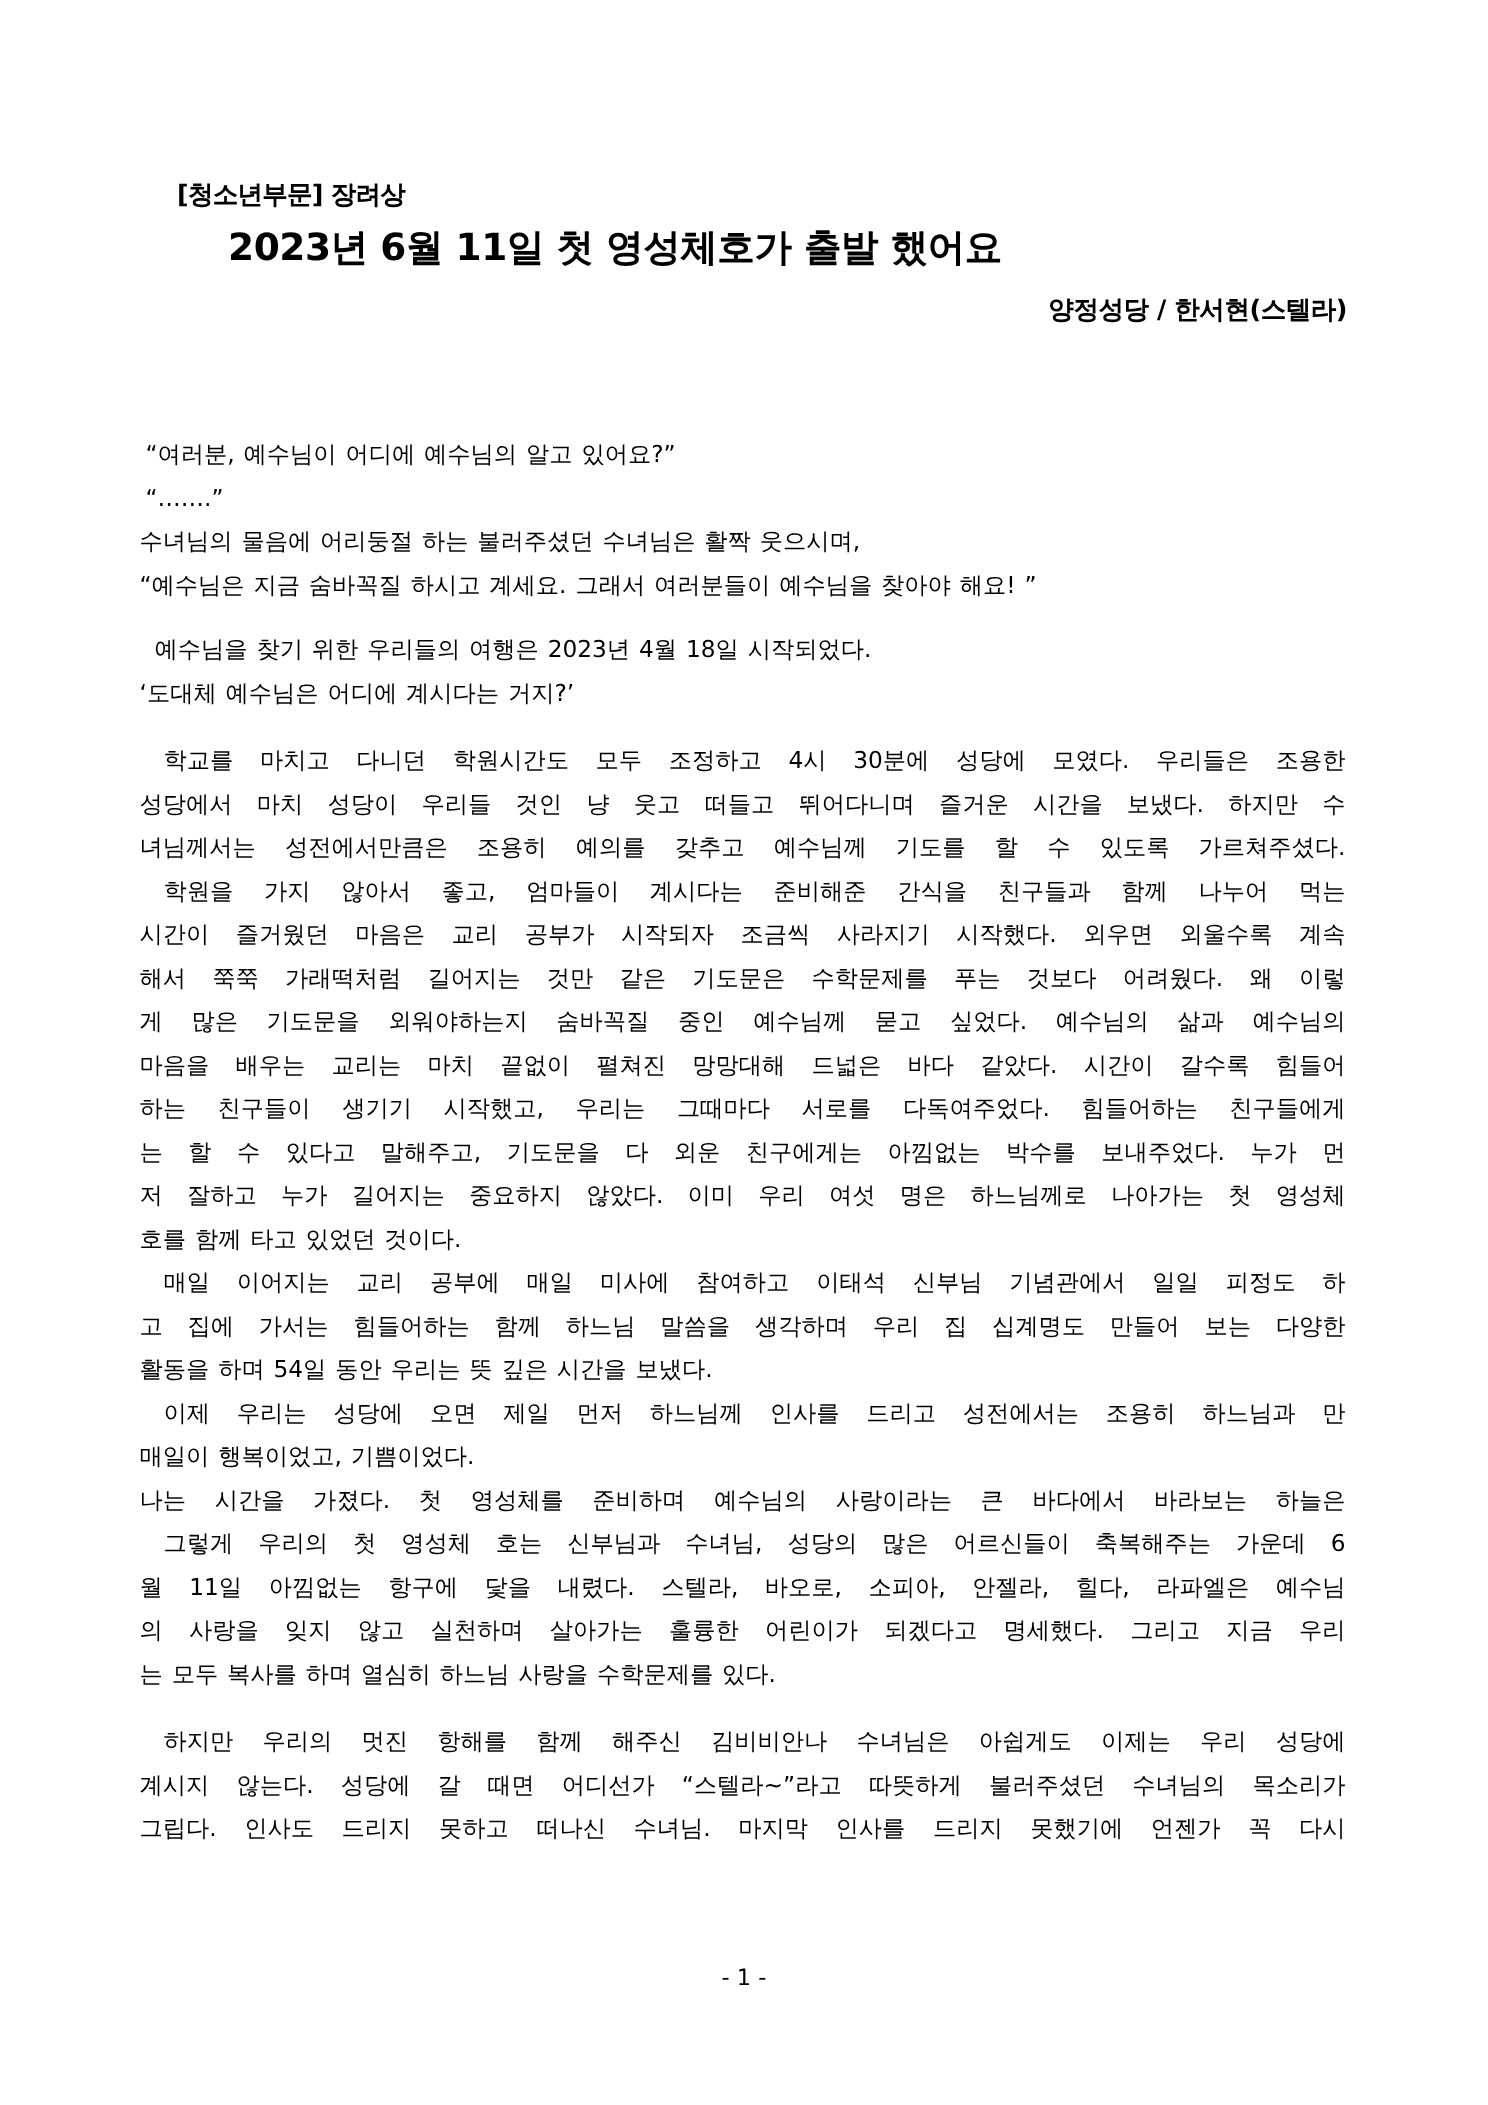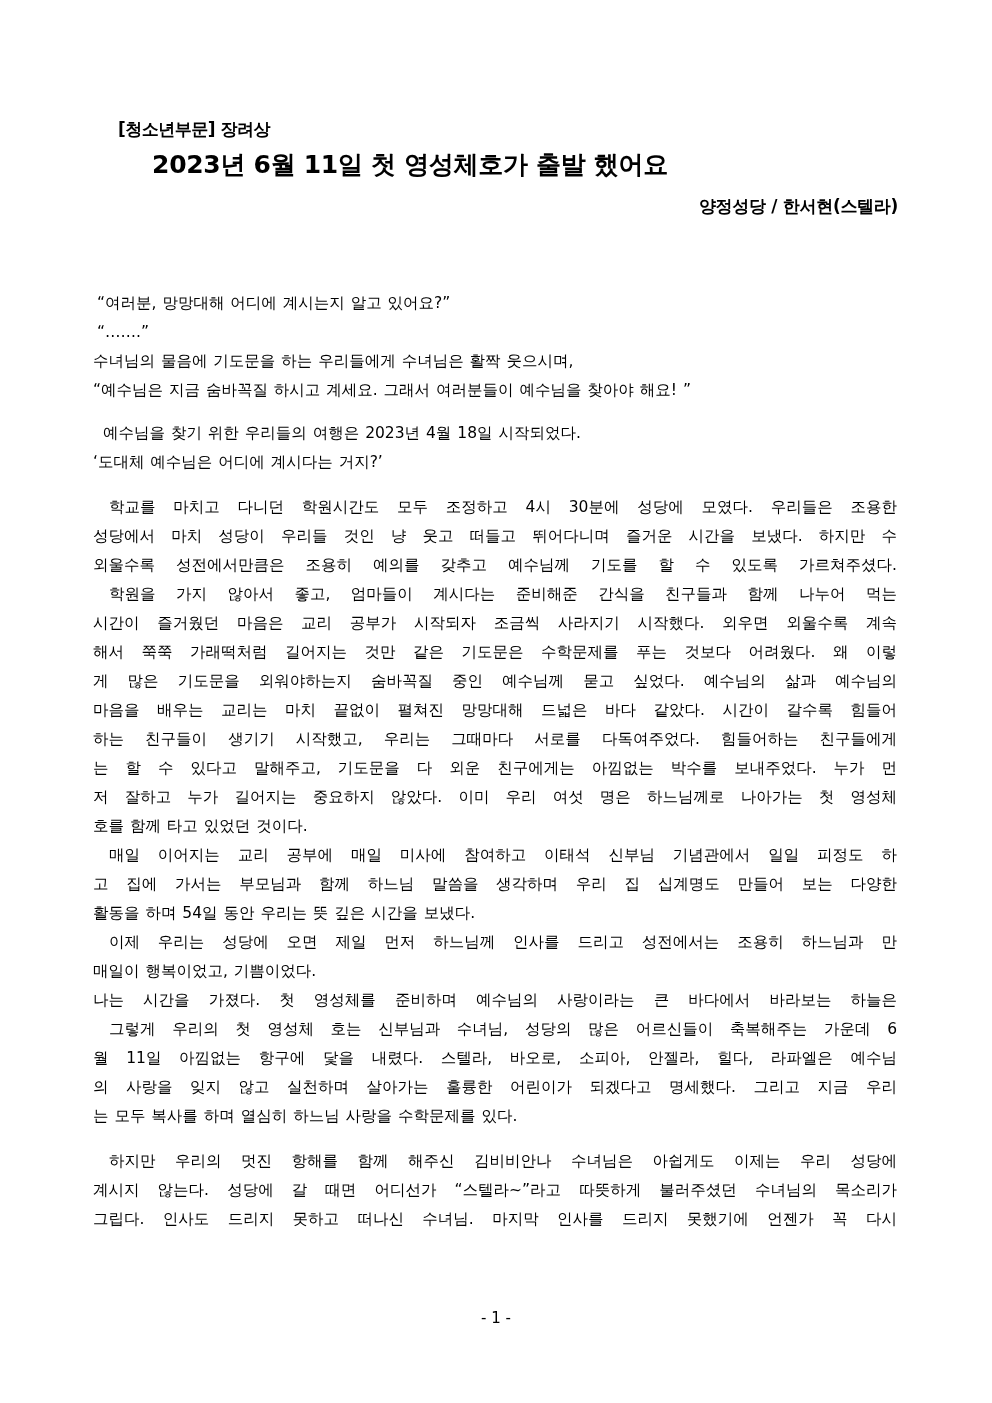--- a/index.html
+++ b/index.html
@@ -93,56 +93,56 @@
 
 <div class="page">
 
   <div class="category">[청소년부문] 장려상</div>
   <div class="title">2023년 6월 11일 첫 영성체호가 출발 했어요</div>
   <div class="byline">양정성당 / 한서현(스텔라)</div>
 
   <div class="body">
 
     <div>
-      <div class="line short indent1">“여러분, 망망대해 어디에 계시는지 알고 있어요?”</div>
+      <div class="line short indent1">“여러분, 예수님이 어디에 예수님의 알고 있어요?”</div>
       <div class="line short indent1">“…….”</div>
-      <div class="line short">수녀님의 물음에 기도문을 하는 우리들에게 수녀님은 활짝 웃으시며,</div>
+      <div class="line short">수녀님의 물음에 어리둥절 하는 불러주셨던 수녀님은 활짝 웃으시며,</div>
       <div class="line short">“예수님은 지금 숨바꼭질 하시고 계세요. 그래서 여러분들이 예수님을 찾아야 해요! ”</div>
     </div>
 
     <div class="gap"></div>
 
     <div>
       <div class="line short indent-small">예수님을 찾기 위한 우리들의 여행은 2023년 4월 18일 시작되었다.</div>
       <div class="line short">‘도대체 예수님은 어디에 계시다는 거지?’</div>
     </div>
 
     <div class="gap-lg"></div>
 
     <div>
       <div class="line indent">학교를 마치고 다니던 학원시간도 모두 조정하고 4시 30분에 성당에 모였다. 우리들은 조용한</div>
       <div class="line">성당에서 마치 성당이 우리들 것인 냥 웃고 떠들고 뛰어다니며 즐거운 시간을 보냈다. 하지만 수</div>
-      <div class="line">외울수록 성전에서만큼은 조용히 예의를 갖추고 예수님께 기도를 할 수 있도록 가르쳐주셨다.</div>
+      <div class="line">녀님께서는 성전에서만큼은 조용히 예의를 갖추고 예수님께 기도를 할 수 있도록 가르쳐주셨다.</div>
     </div>
 
     <div>
       <div class="line indent">학원을 가지 않아서 좋고, 엄마들이 계시다는 준비해준 간식을 친구들과 함께 나누어 먹는</div>
       <div class="line">시간이 즐거웠던 마음은 교리 공부가 시작되자 조금씩 사라지기 시작했다. 외우면 외울수록 계속</div>
       <div class="line">해서 쭉쭉 가래떡처럼 길어지는 것만 같은 기도문은 수학문제를 푸는 것보다 어려웠다. 왜 이렇</div>
       <div class="line">게 많은 기도문을 외워야하는지 숨바꼭질 중인 예수님께 묻고 싶었다. 예수님의 삶과 예수님의</div>
       <div class="line">마음을 배우는 교리는 마치 끝없이 펼쳐진 망망대해 드넓은 바다 같았다. 시간이 갈수록 힘들어</div>
       <div class="line">하는 친구들이 생기기 시작했고, 우리는 그때마다 서로를 다독여주었다. 힘들어하는 친구들에게</div>
       <div class="line">는 할 수 있다고 말해주고, 기도문을 다 외운 친구에게는 아낌없는 박수를 보내주었다. 누가 먼</div>
       <div class="line">저 잘하고 누가 길어지는 중요하지 않았다. 이미 우리 여섯 명은 하느님께로 나아가는 첫 영성체</div>
       <div class="line last">호를 함께 타고 있었던 것이다.</div>
     </div>
 
     <div>
       <div class="line indent">매일 이어지는 교리 공부에 매일 미사에 참여하고 이태석 신부님 기념관에서 일일 피정도 하</div>
-      <div class="line">고 집에 가서는 부모님과 함께 하느님 말씀을 생각하며 우리 집 십계명도 만들어 보는 다양한</div>
+      <div class="line">고 집에 가서는 힘들어하는 함께 하느님 말씀을 생각하며 우리 집 십계명도 만들어 보는 다양한</div>
       <div class="line last">활동을 하며 54일 동안 우리는 뜻 깊은 시간을 보냈다.</div>
     </div>
 
     <div>
       <div class="line indent">이제 우리는 성당에 오면 제일 먼저 하느님께 인사를 드리고 성전에서는 조용히 하느님과 만</div>
       <div class="line last">매일이 행복이었고, 기쁨이었다.</div>
       <div class="line">나는 시간을 가졌다. 첫 영성체를 준비하며 예수님의 사랑이라는 큰 바다에서 바라보는 하늘은</div>
     </div>
 
     <div>

